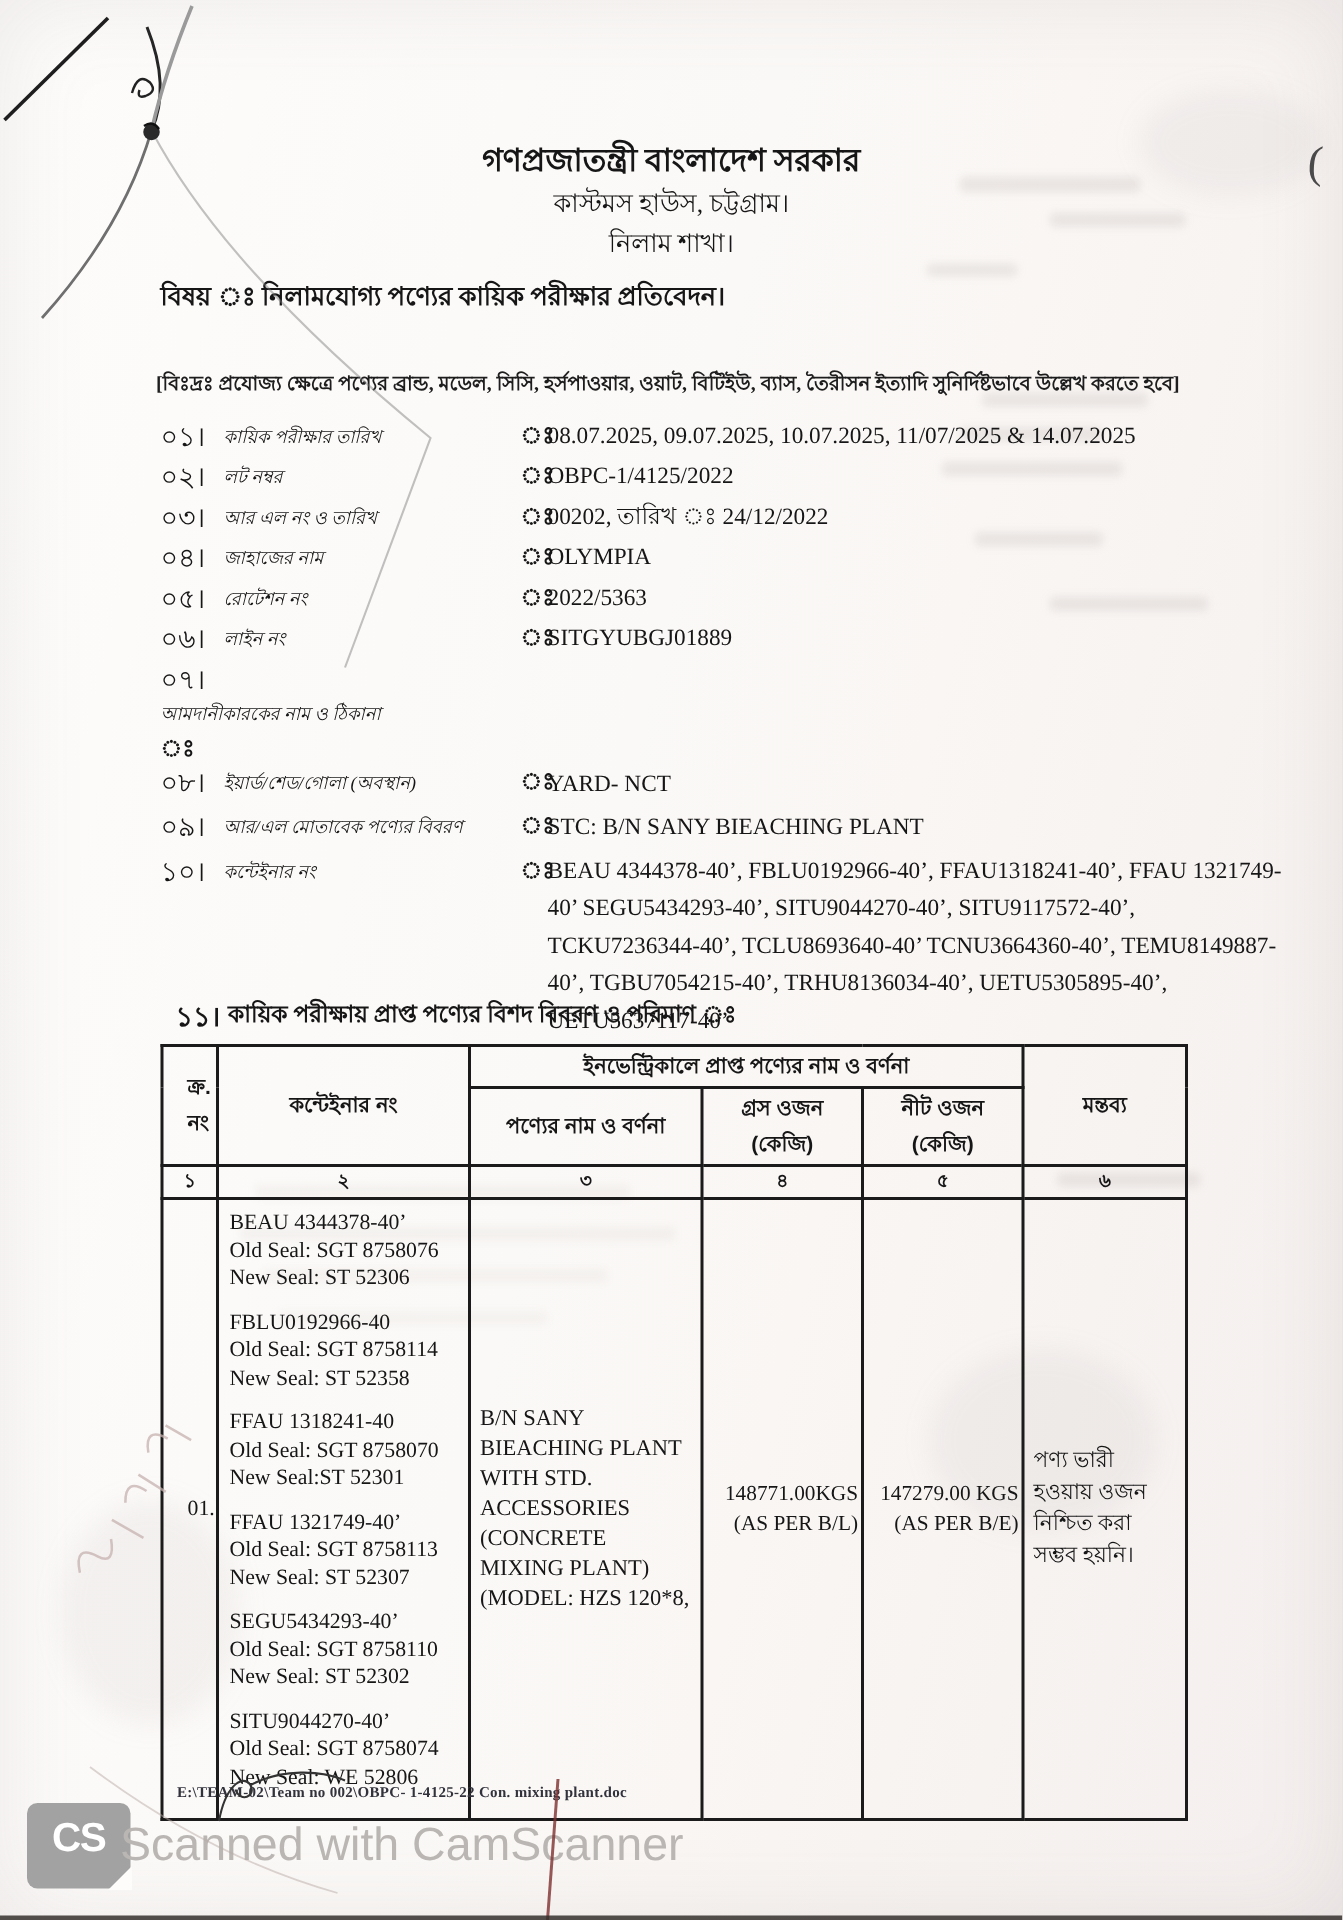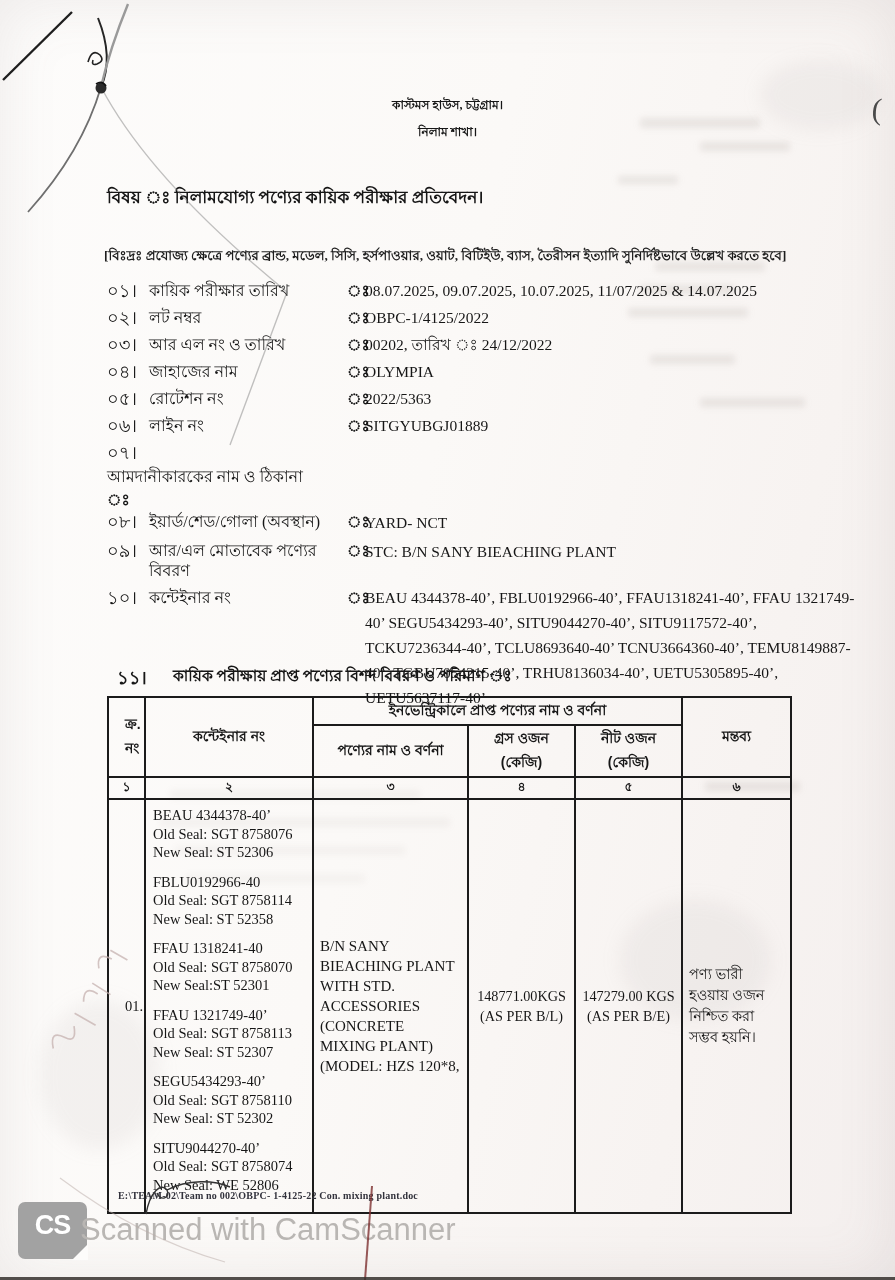--- a/index.html
+++ b/index.html
@@ -7,50 +7,50 @@
     position:relative;width:895px;height:1280px;overflow:hidden;
     background:linear-gradient(103deg,#fdfcfb 0%,#fbf9f7 45%,#f7f3f1 78%,#f4efee 100%);
     font-family:"Liberation Serif","DejaVu Serif",serif;color:#161616;
     box-shadow:inset 0 0 60px rgba(120,110,105,.12);
   }
   .page::after{content:'';position:absolute;left:0;right:0;bottom:0;height:3px;background:#35302d;opacity:.85;}
   .abs{position:absolute;}
   
   .doc-header{top:92px;left:0;width:100%;text-align:center;}
   .gov-title{font-size:21px;font-weight:bold;line-height:30px;}
-  .gov-sub{font-size:12px;font-weight:700;line-height:27px;}
+  .gov-sub{font-size:17px;font-weight:400;line-height:27px;}
   
   .subject{top:184px;left:107px;font-size:17px;font-weight:bold;}
   .reference{top:222px;left:107px;font-size:15px;font-weight:600;}
   .note{top:246px;left:104px;font-size:13.2px;font-weight:600;color:#1d1d1d;}
   
   .fields{top:280px;left:107px;width:745px;}
   .frow{display:flex;align-items:flex-start;line-height:22px;margin-bottom:4px;font-size:15.5px;}
   .frow.h7{line-height:23px;margin-bottom:1px;flex-direction:column;}
   .frow.tight{line-height:20px;margin-bottom:6px;}
   .fno{width:42px;flex:none;font-size:18px;}
-  .flabel{width:198px;flex:none;font-size:16px;}
+  .flabel{width:198px;flex:none;font-size:12px;font-style:italic;}
   .fsep{width:18px;flex:none;font-weight:bold;}
   .fvalue{width:490px;flex:none;line-height:25px;}
   .frow .fvalue{margin-top:-2px;}
   .frow.h7 .fvalue{width:392px;line-height:23px;}
   
-  .sec11{top:664px;left:117px;font-size:15.5px;font-weight:600;display:flex;gap:21px;}
+  .sec11{top:664px;left:117px;font-size:15.5px;font-weight:600;display:flex;}
   .sec11 .fno{width:35px;}
   
   .ctable{top:696px;left:107px;}
   table{border-collapse:collapse;table-layout:fixed;width:683px;}
   th,td{border:2px solid #1b1b1b;padding:1px 16px;vertical-align:middle;}
   thead th{font-size:14px;font-weight:600;text-align:center;font-family:"Liberation Sans",sans-serif;}
   tr.nums td{font-size:12.5px;text-align:center;height:16px;padding:0;font-weight:600;}
   td.cell-serial{font-size:14.5px;text-align:center;}
   td.cell-containers{vertical-align:top;padding:6px 7px;font-size:14.5px;line-height:18.5px;margin-top:37px;}
   .cblock{margin-bottom:11px;}
   td.cell-product{font-size:15px;line-height:20px;padding:4px 6px;vertical-align:middle;}
-  td.cell-w{font-size:14.2px;text-align:center;line-height:20px;padding:2px;}
+  td.cell-w{font-size:14.2px;text-align:right;line-height:20px;padding:2px;}
   td.cell-remarks{font-size:14.5px;line-height:21px;padding:3px 6px;}
   .body-row td{height:400px;}
   
   .filepath{left:118px;top:1190px;font-size:10px;font-weight:bold;color:#32323c;letter-spacing:.2px;}
   .cs-badge{left:18px;top:1202px;width:69px;height:57px;background:#a2a2a2;border-radius:7px;}
   .cs-badge span{position:absolute;left:0;top:8px;width:100%;text-align:center;color:#fff;
     font:bold 27px "Liberation Sans",sans-serif;letter-spacing:-1px;}
   .cs-badge::after{content:'';position:absolute;right:-1px;bottom:-1px;border-style:solid;
     border-width:0 0 16px 16px;border-color:transparent transparent #fdfcfb transparent;}
   .camscanner{left:80px;top:1212px;font-size:31px;color:#b9b6b3;font-family:"Liberation Sans",sans-serif;}
@@ -78,20 +78,21 @@
     <div class="smudge" style="left:170px;top:790px;width:250px;height:9px;opacity:.5;"></div>
     <div class="smudge" style="left:160px;top:818px;width:290px;height:9px;opacity:.5;"></div>
     <div class="smudge" style="left:175px;top:846px;width:230px;height:9px;opacity:.45;"></div>
     <div class="smudge" style="left:185px;top:874px;width:180px;height:9px;opacity:.4;"></div>
     <div class="blob" style="left:760px;top:60px;width:120px;height:70px;"></div>
     <div class="blob" style="left:620px;top:900px;width:150px;height:120px;"></div>
     <div class="blob" style="left:40px;top:1000px;width:120px;height:150px;"></div>
   </div>
 
   <div class="abs doc-header">
+    <div class="gov-title">গণপ্রজাতন্ত্রী বাংলাদেশ সরকার</div>
     <div class="gov-sub">কাস্টমস হাউস, চট্টগ্রাম।</div>
     <div class="gov-sub">নিলাম শাখা।</div>
   </div>
 
   <div class="abs subject">বিষয় ঃ নিলামযোগ্য পণ্যের কায়িক পরীক্ষার প্রতিবেদন।</div>
   <div class="abs note">[বিঃদ্রঃ প্রযোজ্য ক্ষেত্রে পণ্যের ব্রান্ড, মডেল, সিসি, হর্সপাওয়ার, ওয়াট, বিটিইউ, ব্যাস, তৈরীসন ইত্যাদি সুনির্দিষ্টভাবে উল্লেখ করতে হবে]</div>
 
   <div class="abs fields">
     <div class="frow">
       <span class="fno">০১।</span>

